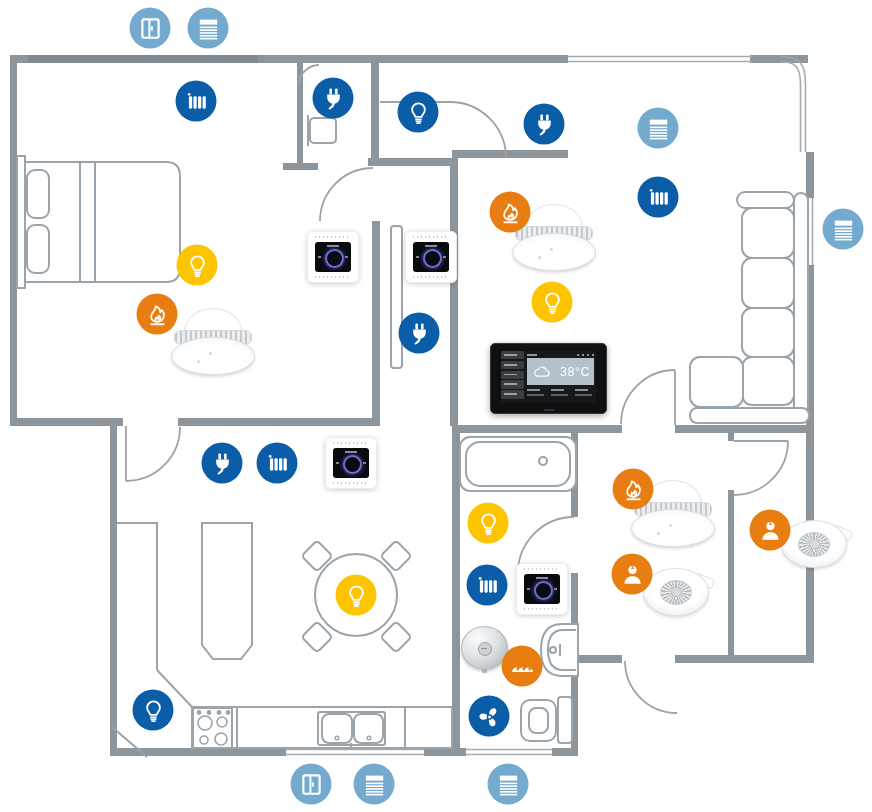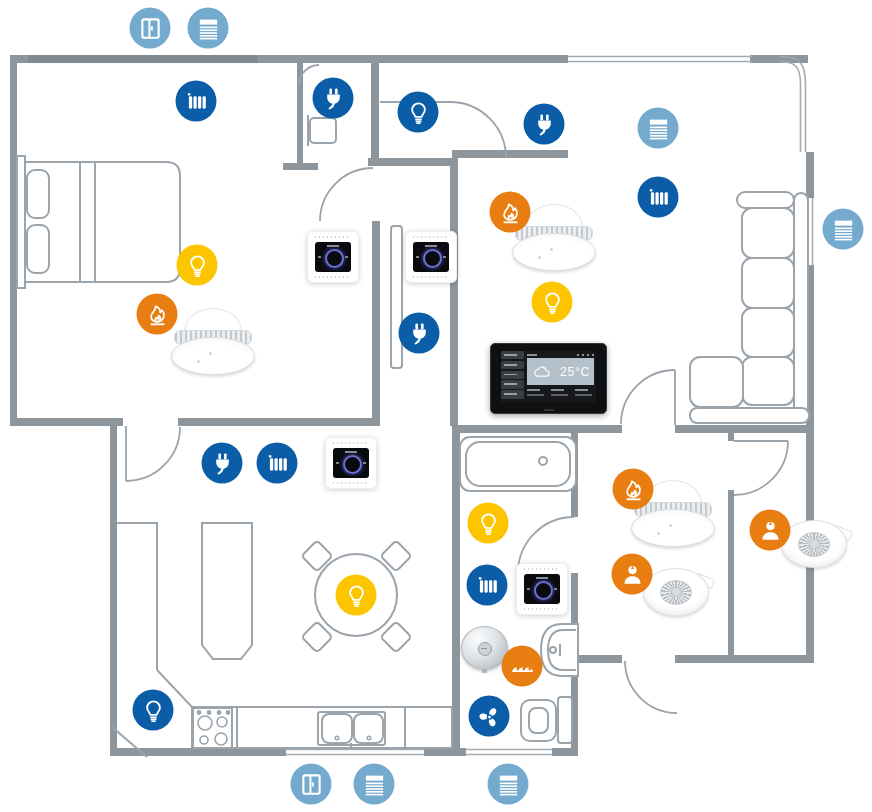--- a/index.html
+++ b/index.html
@@ -325,21 +325,21 @@
         <i style="right:0"></i>
           <i style="right:5px"></i>
           <i style="right:10px"></i>
           <i style="right:15px"></i>
         <i style="left:0;width:10px"></i>
       </div>
       <div class="cweather">
         <svg viewBox="0 0 24 16">
           <path d="M7,13 a4,4 0 0 1 0.5,-8 a5,5 0 0 1 9.5,1.2 a3.4,3.4 0 0 1 0,6.8 z" fill="none" stroke="#fff" stroke-width="1.4"></path>
         </svg>
-        <span class="temp">25°C</span>
+        <span class="temp">38°C</span>
       </div>
       <div class="cstat">
           <b></b>
           <b></b>
           <b></b>
         </div>
     </div>
     <div class="chome"></div>
   </div>
 

